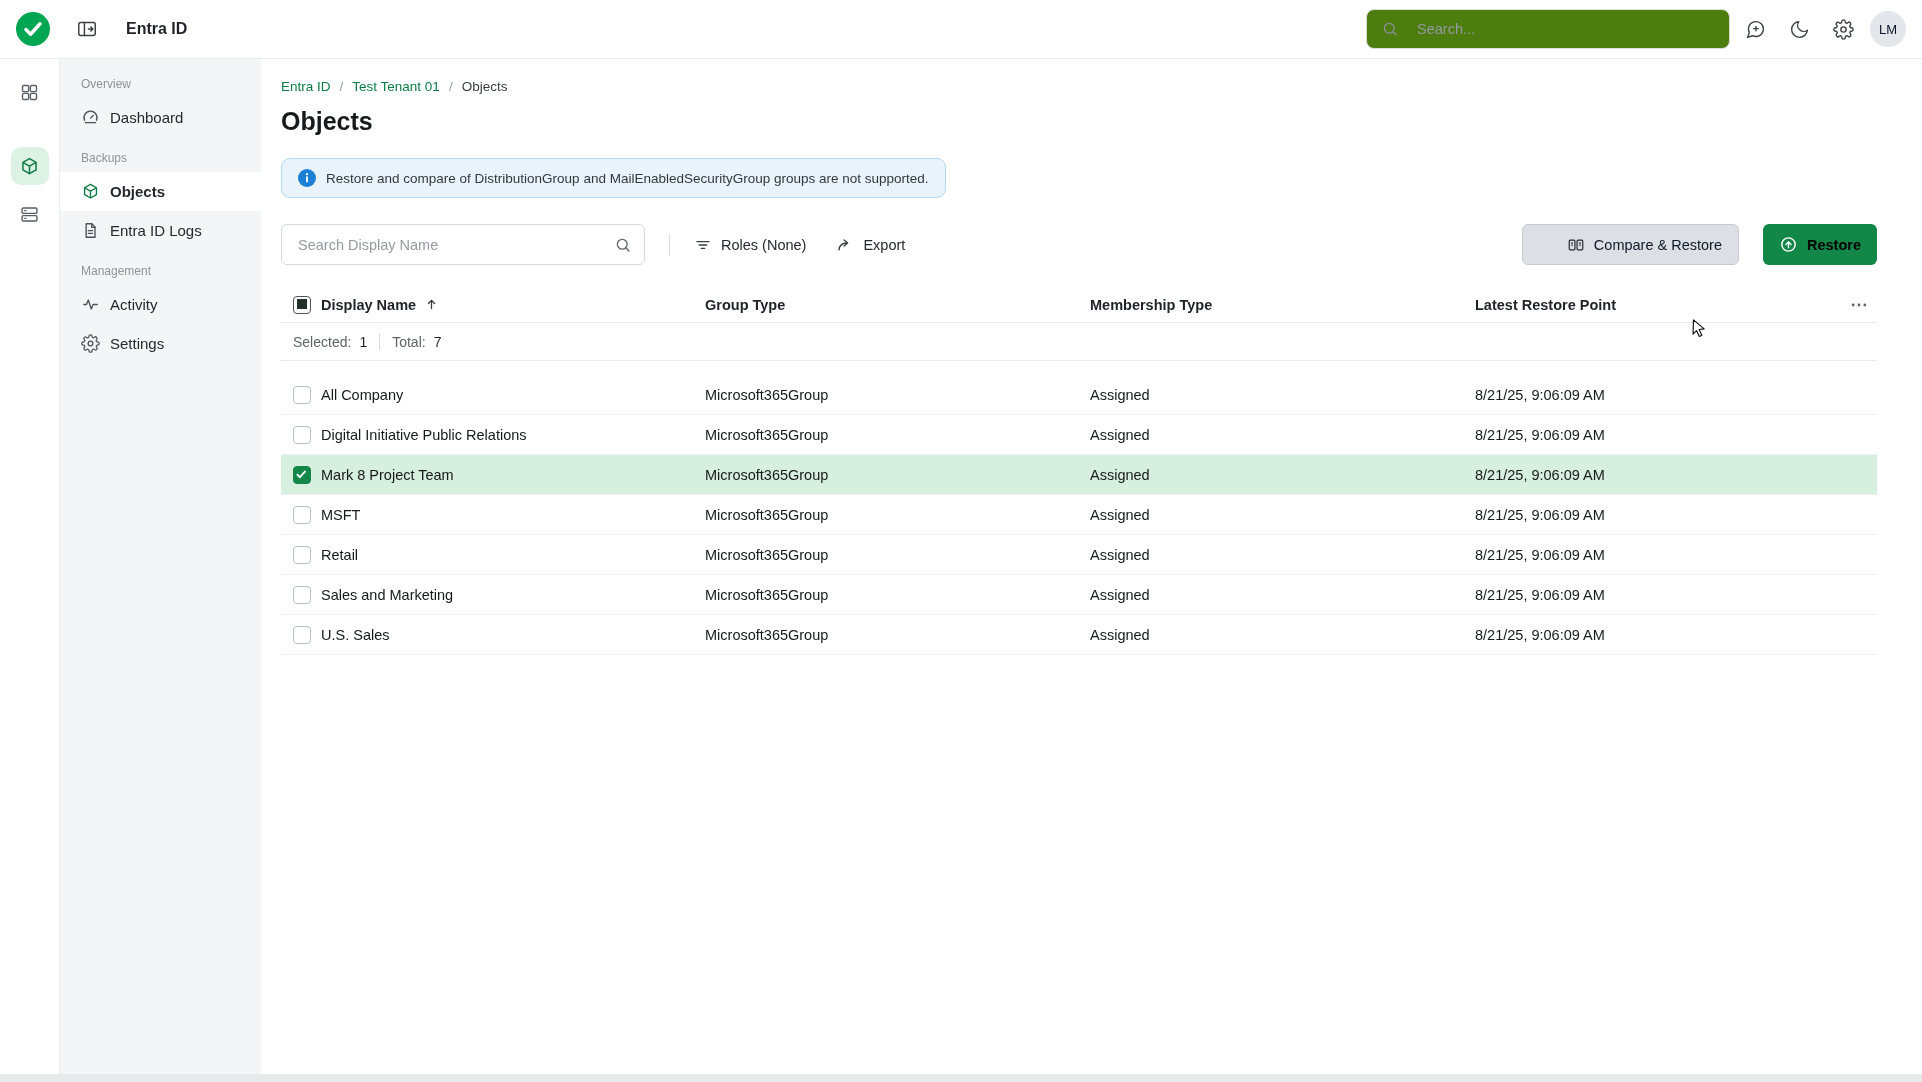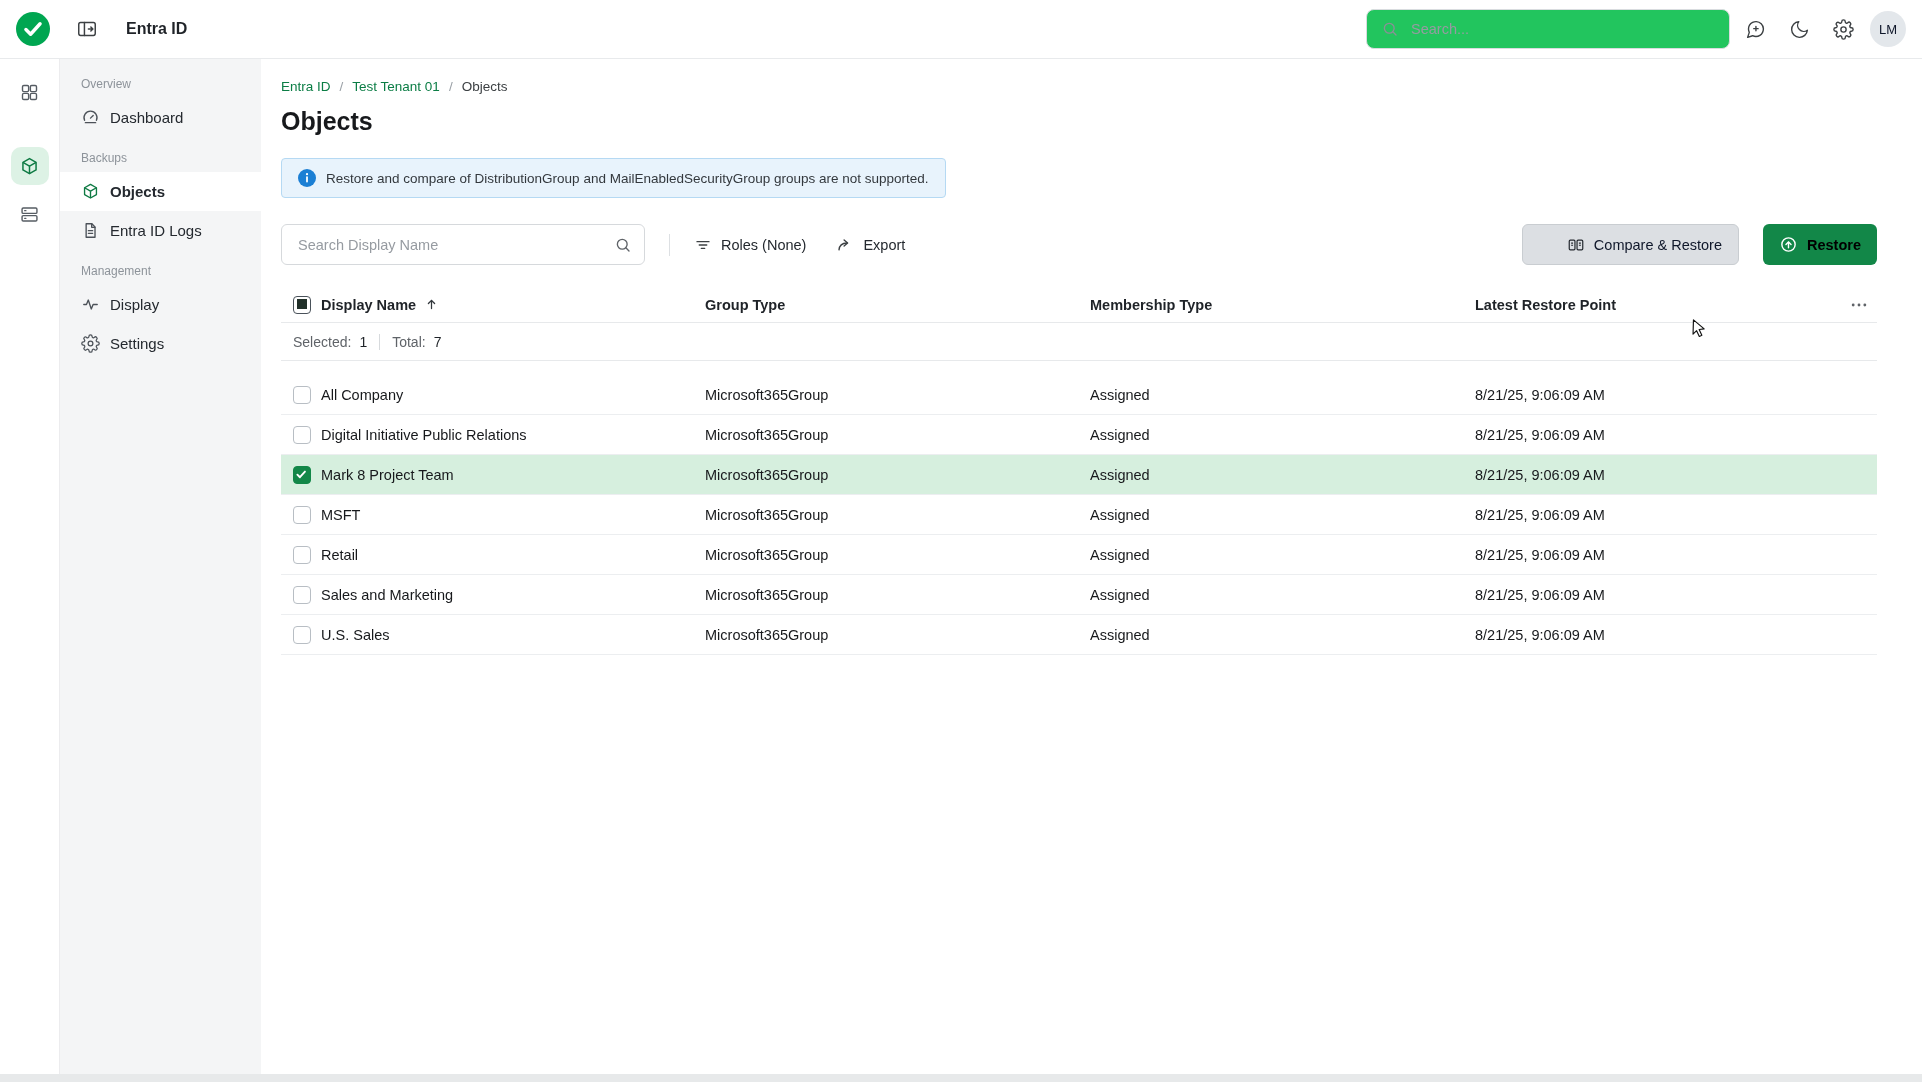--- a/index.html
+++ b/index.html
@@ -16,22 +16,22 @@
   .topbar {
     position:absolute; top:0; left:0; width:1922px; height:59px;
     background:#fff; border-bottom:1px solid #e8eaec;
     display:flex; align-items:center; padding:0 16px; z-index:10;
   }
   .logo { width:34px; height:34px; flex:0 0 auto; }
   .panel-toggle { margin-left:26px; width:22px; height:22px; color:#3c4043; cursor:pointer; }
   .app-title { margin-left:28px; font-size:16px; font-weight:700; color:#1f2328; }
   .topbar-search {
     margin-left:auto; width:364px; height:40px;
-    border:1px solid #d9dcdf; border-radius:8px; background:#22c55e;
-    display:flex; align-items:center; padding:0 14px; gap:10px; color:#8a9096;
+    border:1px solid #d9dcdf; border-radius:8px; background:#4d7c0f;
+    display:flex; align-items:center; padding:0 14px; gap:16px; color:#8a9096;
   }
   .topbar-search input {
     border:none; outline:none; flex:1; font-size:14.5px; background:transparent;
     font-family:inherit; color:#1f2328;
   }
   input::placeholder { color:#969ba1; }
   .tb-iconbtn {
     width:38px; height:38px; margin-left:6px; border-radius:8px;
     display:flex; align-items:center; justify-content:center; color:#3c4043; cursor:pointer;
   }
@@ -89,21 +89,21 @@
     margin-top:26px; display:flex; gap:30px; border-bottom:1px solid #e7e9eb;
   }
   .tab {
     padding:0 2px 15px 2px; font-size:15.5px; color:#24292f; cursor:pointer;
     border-bottom:3px solid transparent; margin-bottom:-1px;
   }
   .tab.active { font-weight:700; border-bottom-color:#1a1f24; }
 
   .banner {
     margin-top:22px; width:fit-content; height:40px;
-    background:#e8f3fc; border:1px solid #b5d9f3; border-radius:4px;
+    background:#e8f3fc; border:1px solid #b5d9f3; border-radius:9px;
     display:flex; align-items:center; gap:10px; padding:0 16px;
     font-size:13.5px; color:#33383d;
   }
   .banner svg { width:18px; height:18px; flex:0 0 auto; }
 
   .toolbar { margin-top:26px; display:flex; align-items:center; }
   .tbl-search {
     width:364px; height:41px; border:1px solid #d6d9dc; border-radius:6px;
     background:#fff; display:flex; align-items:center; padding:0 12px 0 14px; gap:8px;
   }
@@ -277,21 +277,21 @@
     <span>Entra ID Logs</span>
   </div>
 
   <div class="side-label">Management</div>
   <div class="side-item">
     <span class="sicon">
       <svg viewBox="0 0 24 24" fill="none" stroke="currentColor" stroke-width="1.7" stroke-linecap="round" stroke-linejoin="round">
         <path d="M3.5 12h3.4l2.3-5.6 3.8 11.2 2.3-5.6h5.2"></path>
         </svg>
     </span>
-    <span>Display</span>
+    <span>Activity</span>
   </div>
   <div class="side-item">
     <span class="sicon">
       <svg viewBox="0 0 24 24" fill="none" stroke="currentColor" stroke-width="1.6" stroke-linecap="round" stroke-linejoin="round">
         <circle cx="12" cy="12" r="3"></circle>
         <path d="M19.4 15a1.65 1.65 0 0 0 .33 1.82l.06.06a2 2 0 0 1-2.83 2.83l-.06-.06a1.65 1.65 0 0 0-1.82-.33 1.65 1.65 0 0 0-1 1.51V21a2 2 0 0 1-4 0v-.09A1.65 1.65 0 0 0 9 19.4a1.65 1.65 0 0 0-1.82.33l-.06.06a2 2 0 0 1-2.83-2.83l.06-.06a1.65 1.65 0 0 0 .33-1.82 1.65 1.65 0 0 0-1.51-1H3a2 2 0 0 1 0-4h.09A1.65 1.65 0 0 0 4.6 9a1.65 1.65 0 0 0-.33-1.82l-.06-.06a2 2 0 0 1 2.83-2.83l.06.06a1.65 1.65 0 0 0 1.82.33H9a1.65 1.65 0 0 0 1-1.51V3a2 2 0 0 1 4 0v.09a1.65 1.65 0 0 0 1 1.51 1.65 1.65 0 0 0 1.82-.33l.06-.06a2 2 0 0 1 2.83 2.83l-.06.06a1.65 1.65 0 0 0-.33 1.82V9a1.65 1.65 0 0 0 1.51 1H21a2 2 0 0 1 0 4h-.09a1.65 1.65 0 0 0-1.51 1z"></path>
         </svg>
     </span>
     <span>Settings</span>
   </div>

